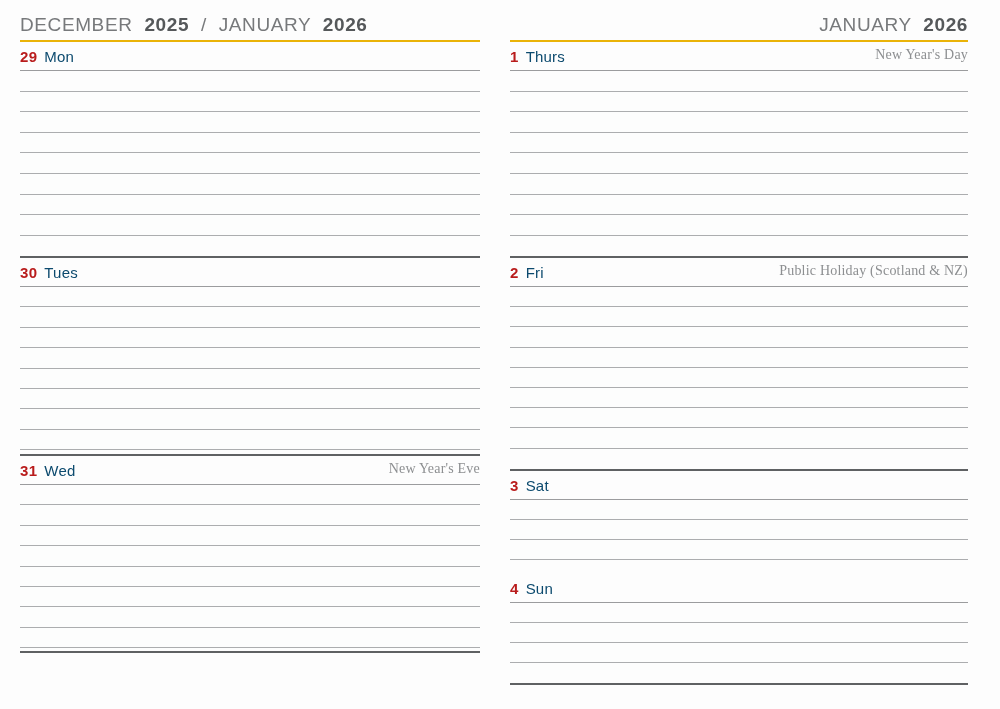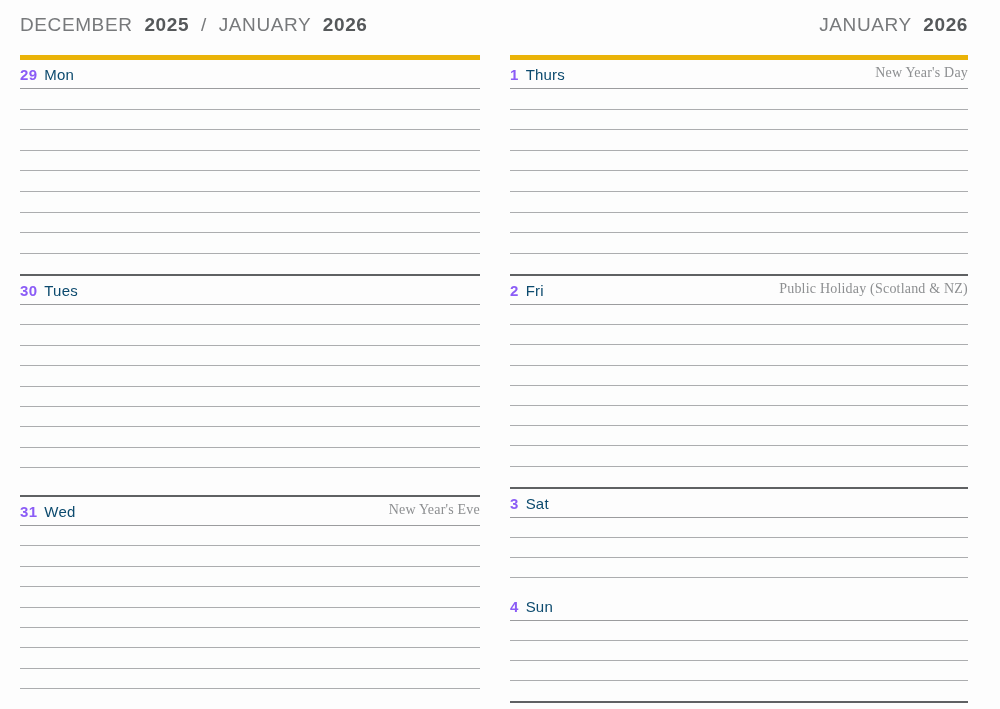--- a/index.html
+++ b/index.html
@@ -18,24 +18,24 @@
 
   .page {
     position: absolute;
     top: 0;
   }
   .page-left  { left: 20px;  width: 460px; }
   .page-right { left: 510px; width: 458px; }
 
   .page-header {
     height: 36px;
-    border-bottom: 5px solid #eab308;
+    border-bottom: 2px solid #eab308;
     display: flex;
     align-items: flex-end;
-    padding-bottom: 19px;
+    padding-bottom: 4px;
   }
   .page-right .page-header { justify-content: flex-end; }
 
   .page-title {
     font-size: 19px;
     letter-spacing: 0.6px;
     white-space: nowrap;
   }
   .page-title span + span { margin-left: 6px; }
   .t-reg  { color: #77797b; font-weight: 400; }
@@ -55,21 +55,21 @@
     box-sizing: border-box;
     position: relative;
   }
   .day-header .dnum,
   .day-header .dname { align-self: flex-end; line-height: 27px; }
   .day-sun .day-header { height: 43px; }
 
   .dnum {
     font-weight: 700;
     font-size: 15px;
-    color: #8b5cf6;
+    color: #b91c1c;
     letter-spacing: 0.3px;
   }
   .dname {
     font-size: 15px;
     color: #0c4a6e;
     margin-left: 7px;
     letter-spacing: 0.2px;
   }
   .holiday {
     margin-left: auto;
@@ -95,21 +95,21 @@
     );
   }
 
   .day-mon   .rules, .day-thurs .rules { --gap: 20.6px; --n: 8; }
   .day-tues  .rules, .day-wed   .rules { --gap: 20.4px; --n: 8; }
   .day-fri   .rules { --gap: 20.2px; --n: 8; }
   .day-sat   .rules { --gap: 20px;   --n: 3; }
   .day-sun   .rules { --gap: 20px;   --n: 3; }
 
   .day-mon, .day-thurs      { padding-bottom: 20.6px; }
-  .day-tues, .day-wed       { padding-bottom: 26px; }
+  .day-tues, .day-wed       { padding-bottom: 3px; }
   .day-fri                  { padding-bottom: 20.3px; }
   .day-sat                  { padding-bottom: 0; }
   .day-sun                  { padding-bottom: 20px; }
 </style>
 </head>
 <body>
 
 <div class="page page-left">
   <div class="page-header">
     <div class="page-title">

